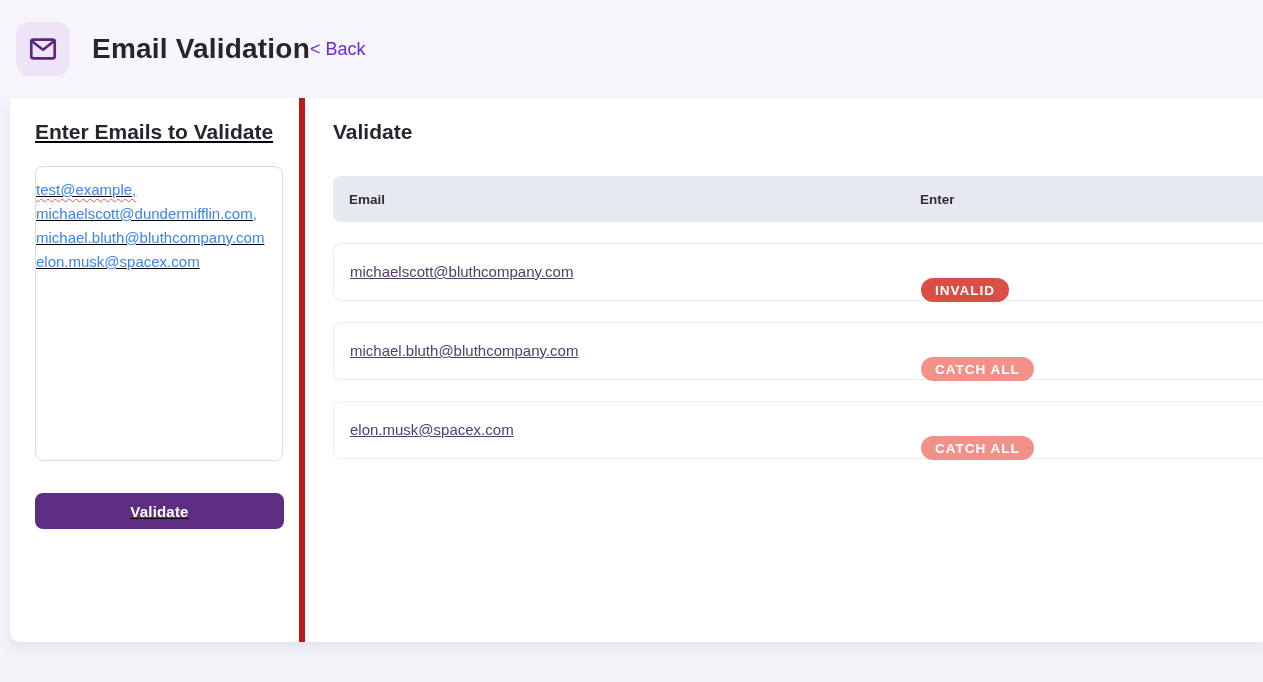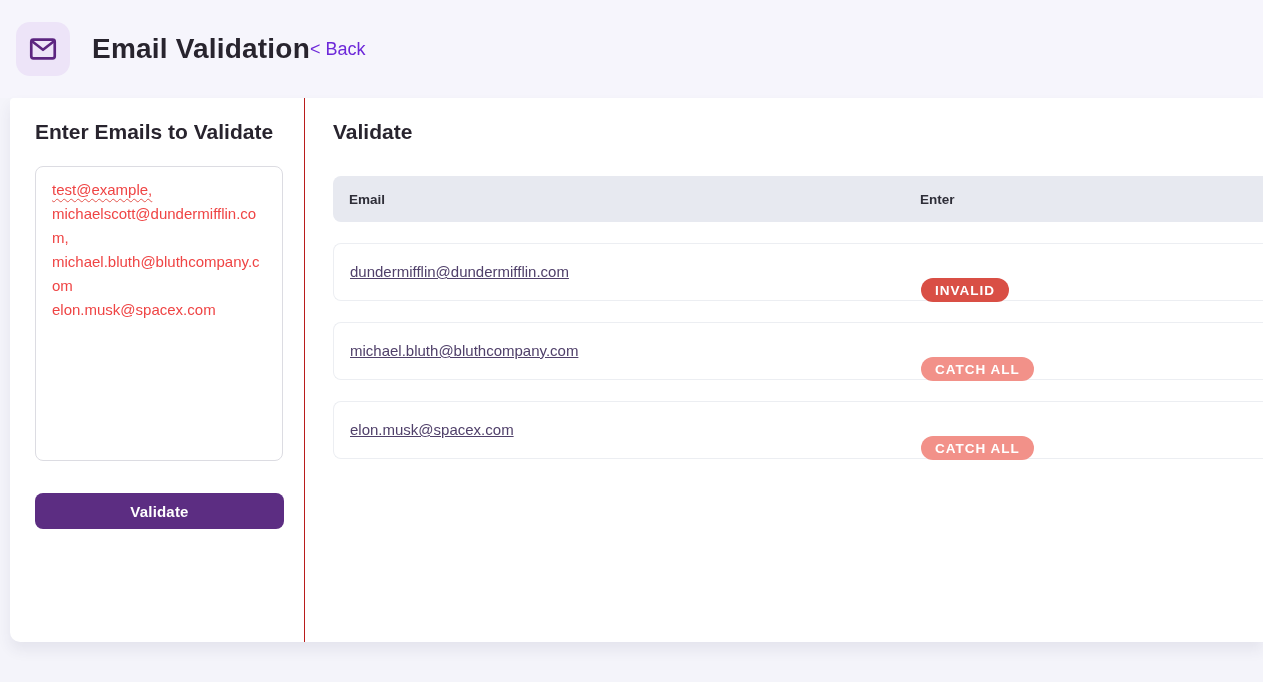--- a/index.html
+++ b/index.html
@@ -48,46 +48,47 @@
     background: #ffffff;
     display: flex;
     border-radius: 4px 0 0 10px;
     box-shadow: 0 8px 14px rgba(50, 50, 90, 0.08);
   }
 
   
   .left-panel {
     flex: 0 0 295px;
     width: 295px;
-    border-right: 1px solid #b91c1c;
+    border-right: 6px solid #b91c1c;
     padding: 22px 20px 0 25px;
+    text-decoration: underline;
   }
   .panel-heading {
     font-size: 21px;
     font-weight: 700;
     color: #28242e;
     margin: 0;
   }
   .instructions {
     margin: 24px 0 0;
     width: 236px;
     font-size: 15.5px;
     line-height: 24px;
     color: #8d929c;
   }
   .emails-input {
     margin-top: 22px;
     width: 248px;
     height: 295px;
     border: 1px solid #dcdce2;
     border-radius: 8px;
-    padding: 11px 16px;
+    padding: 11px 0;
     font-size: 15px;
     line-height: 24px;
-    color: #ef4444;
+    color: #3b82f6;
     white-space: pre-wrap;
     word-break: break-all;
     overflow: hidden;
     outline: none;
     background: #fff;
   }
   .misspelled {
     text-decoration: underline;
     text-decoration-style: wavy;
     text-decoration-color: #e4564f;
@@ -190,21 +191,21 @@
   </section>
 
   <section class="right-panel">
     <h2 class="results-heading">Validate</h2>
     <div class="table-header">
       <span class="col-email">Email</span>
       <span>Enter</span>
     </div>
     <div id="rows">
         <div class="result-row">
-          <div class="email-cell"><a class="email-link">dundermifflin@dundermifflin.com</a></div>
+          <div class="email-cell"><a class="email-link">michaelscott@bluthcompany.com</a></div>
           <span class="badge" style="background: rgb(217, 79, 69);">INVALID</span>
         </div>
         <div class="result-row">
           <div class="email-cell"><a class="email-link">michael.bluth@bluthcompany.com</a></div>
           <span class="badge" style="background: rgb(242, 145, 137);">CATCH ALL</span>
         </div>
         <div class="result-row">
           <div class="email-cell"><a class="email-link">elon.musk@spacex.com</a></div>
           <span class="badge" style="background: rgb(242, 145, 137);">CATCH ALL</span>
         </div>

